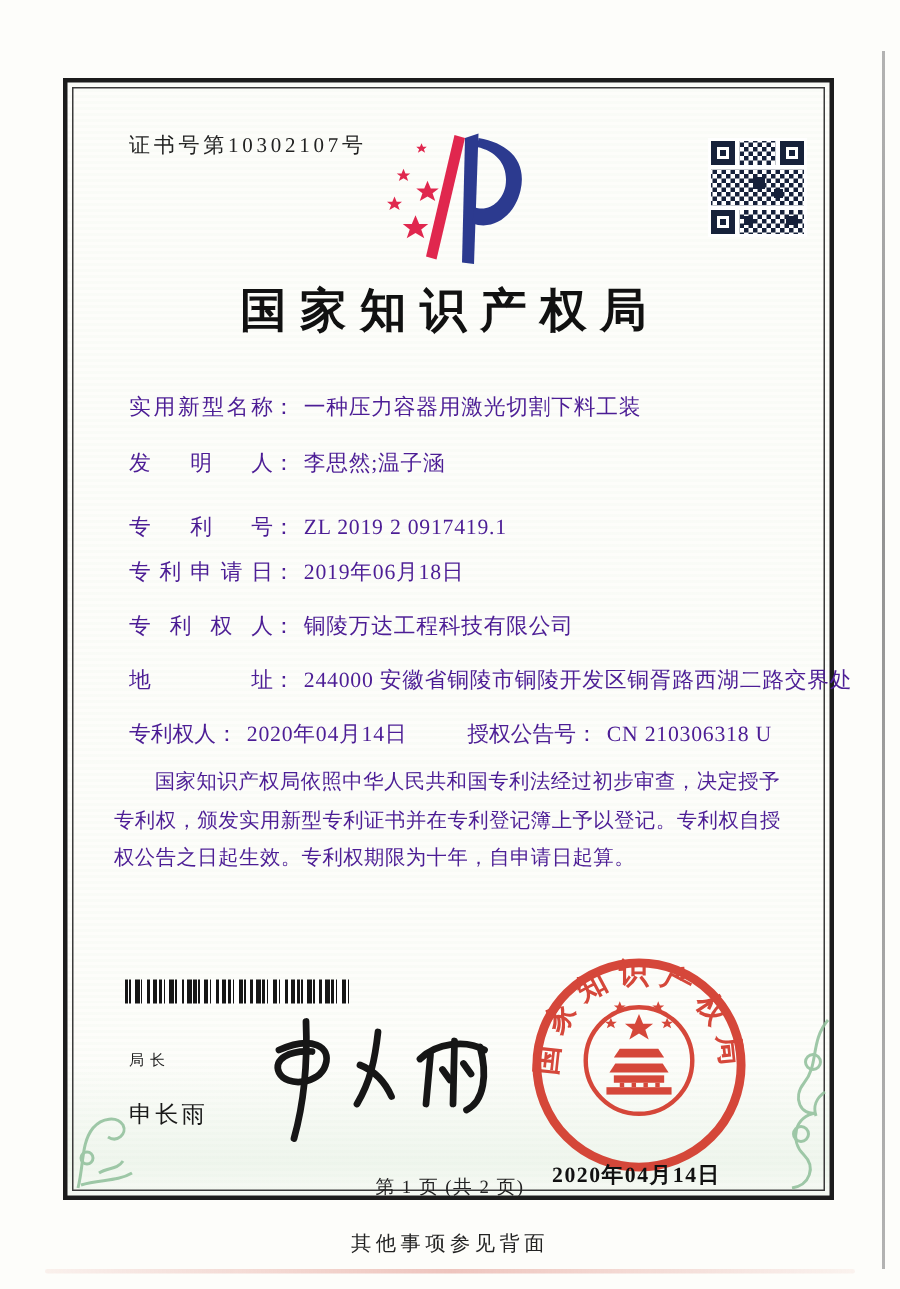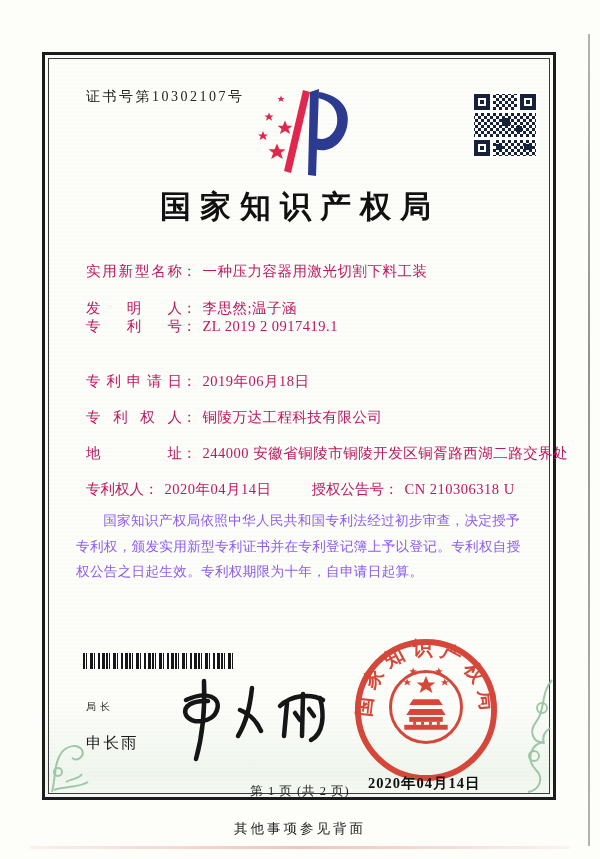--- a/index.html
+++ b/index.html
@@ -20,26 +20,26 @@
   }
   .border-inner{
     left:3px;top:3px;right:3px;bottom:3px;position:absolute;
     border:1px solid #3a3a3a;
   }
   .cert-no{left:86px;top:88px;font-size:14px;letter-spacing:2.5px;color:#222;}
   .title{
     left:0;right:0;top:186px;text-align:center;
     font-size:31px;font-weight:bold;letter-spacing:9px;color:#111;
   }
-  .frow{left:86px;font-size:14.5px;color:#be185d;white-space:nowrap;}
+  .frow{left:86px;font-size:14.5px;color:#4c1d95;white-space:nowrap;}
   .flabel{display:inline-block;width:96px;text-align:justify;text-align-last:justify;vertical-align:top;}
   .fcolon{display:inline-block;margin-right:6px;}
   .fvalue{letter-spacing:.5px;}
   .grant2{margin-left:40px;text-align:center;}
-  .paras{left:76px;top:508px;width:450px;font-size:13.6px;line-height:1.88;color:#8b5cf6;}
+  .paras{left:76px;top:508px;width:450px;font-size:13.6px;line-height:1.88;color:#4c1d95;}
   .paras p{margin:0;text-indent:2em;letter-spacing:.3px;}
   .barcode{
     left:83px;top:653px;width:150px;height:16px;
     background:repeating-linear-gradient(90deg,
       #161616 0 2px,#fff 2px 3px,#161616 3px 4px,#fff 4px 7px,
       #161616 7px 10px,#fff 10px 11px,#161616 11px 12px,#fff 12px 15px,
       #161616 15px 17px,#fff 17px 19px,#161616 19px 22px,#fff 22px 23px);
   }
   .sig-title{left:86px;top:700px;font-size:10px;letter-spacing:4px;font-family:Liberation Mono, monospace;}
   .sig-name{left:86px;top:733px;font-size:15.5px;letter-spacing:2px;}
@@ -111,21 +111,21 @@
 </svg>
 
 <div class="abs title">国家知识产权局</div>
 
 <div class="abs frow" style="top:262px;">
   <span class="flabel">实用新型名称</span><span class="fcolon">：</span><span class="fvalue">一种压力容器用激光切割下料工装</span>
 </div>
 <div class="abs frow" style="top:299px;">
   <span class="flabel">发明人</span><span class="fcolon">：</span><span class="fvalue">李思然;温子涵</span>
 </div>
-<div class="abs frow" style="top:317px;">
+<div class="abs frow" style="top:342px;">
   <span class="flabel">专利号</span><span class="fcolon">：</span><span class="fvalue">ZL 2019 2 0917419.1</span>
 </div>
 <div class="abs frow" style="top:372px;">
   <span class="flabel">专利申请日</span><span class="fcolon">：</span><span class="fvalue">2019年06月18日</span>
 </div>
 <div class="abs frow" style="top:408px;">
   <span class="flabel">专利权人</span><span class="fcolon">：</span><span class="fvalue">铜陵万达工程科技有限公司</span>
 </div>
 <div class="abs frow" style="top:444px;">
   <span class="flabel">地址</span><span class="fcolon">：</span><span class="fvalue">244000 安徽省铜陵市铜陵开发区铜胥路西湖二路交界处</span>

